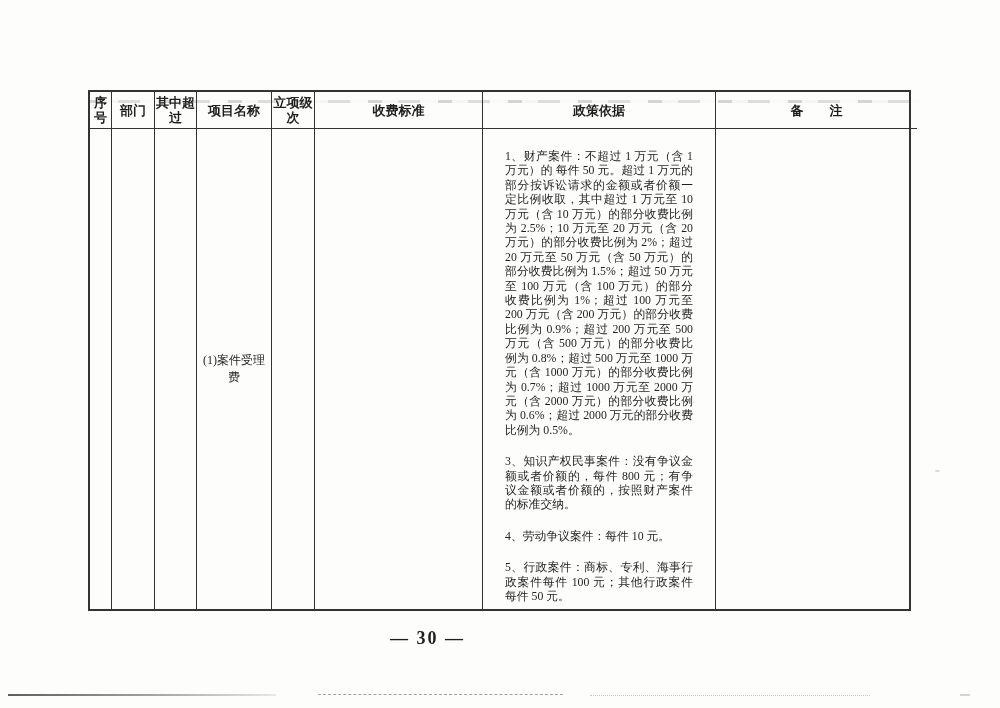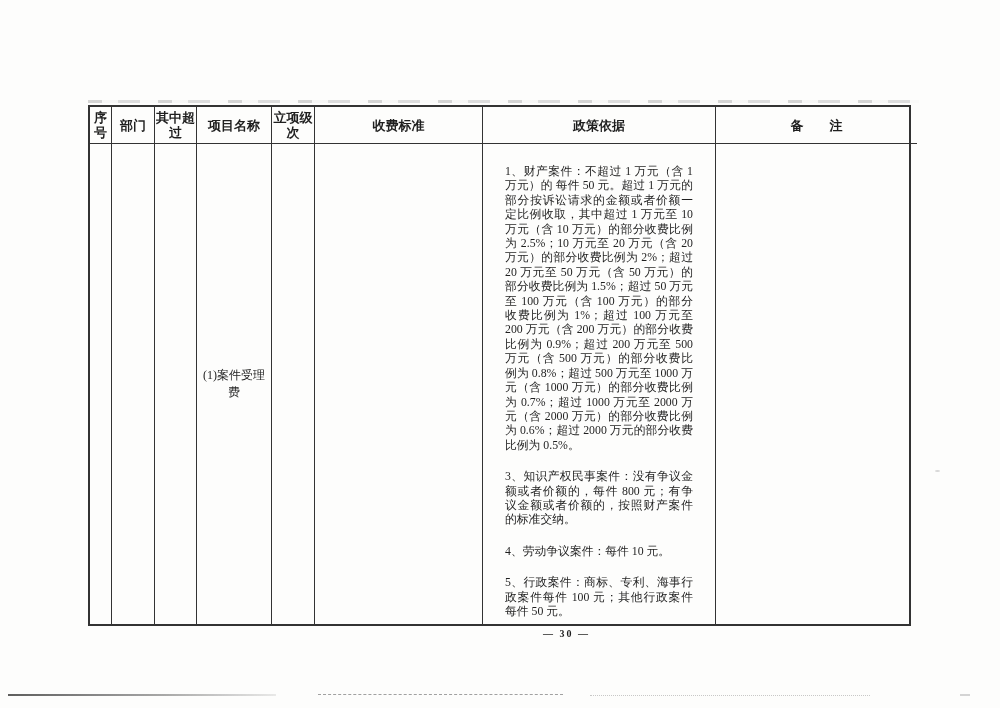--- a/index.html
+++ b/index.html
@@ -13,21 +13,21 @@
     background:var(--paper);
     font-family:"Liberation Serif","DejaVu Serif",serif;
     color:var(--ink);
     position:relative;
   }
   .page{position:absolute;inset:0;}
 
   
   .fee-table{
     position:absolute;
-    left:88px; top:105px;
+    left:88px; top:90px;
     width:823px;
     border:2px solid var(--border);
     display:grid;
     grid-template-columns:22px 43px 42px 75px 43px 168px 233px 201px;
     grid-template-rows:37px 480px;
     background:transparent;
   }
   .cell{
     border-right:1px solid var(--border);
     overflow:hidden;
@@ -58,22 +58,22 @@
     line-height:14.4px;
     text-align:justify;
     text-justify:inter-ideograph;
   }
   .fee-cell p{margin:17px;}
 
   
   .page-number{
     position:absolute;
     left:390px; top:628px; width:200px;
-    text-align:right;
-    font-size:10px;
+    text-align:left;
+    font-size:18px;
     font-weight:700;
     letter-spacing:2px;
   }
 
   
   .smudge-top{
     position:absolute;left:88px;top:100px;width:831px;height:3px;
     background:repeating-linear-gradient(90deg,
       rgba(90,90,90,.45) 0 14px, rgba(160,160,160,.12) 14px 30px,
       rgba(110,110,110,.4) 30px 52px, rgba(200,200,200,.08) 52px 70px);

